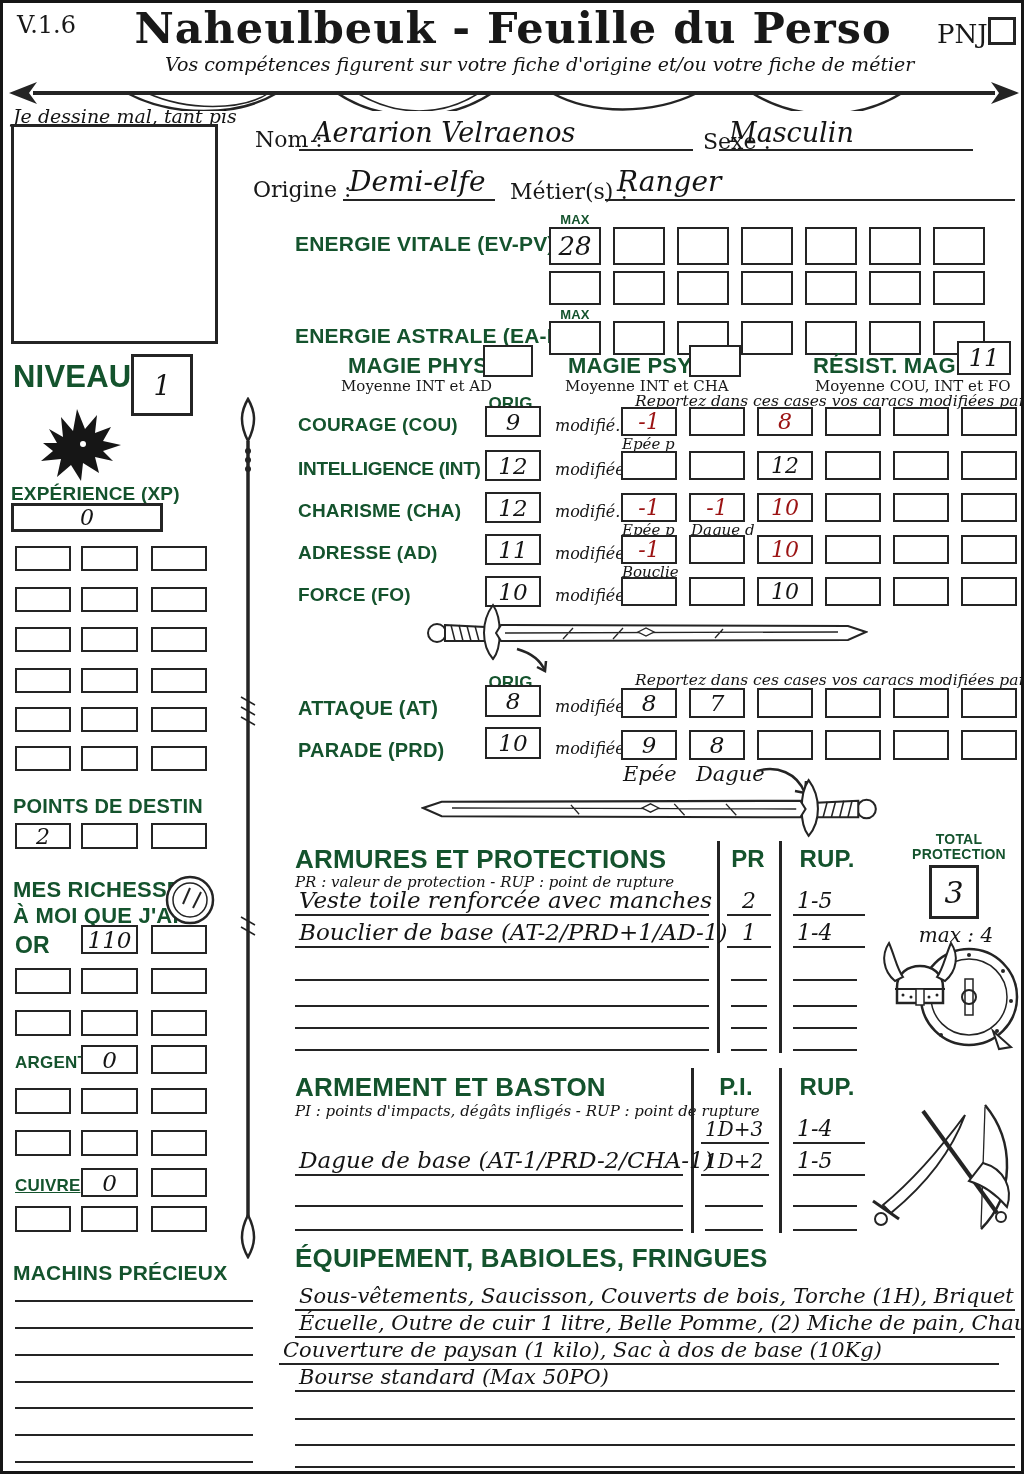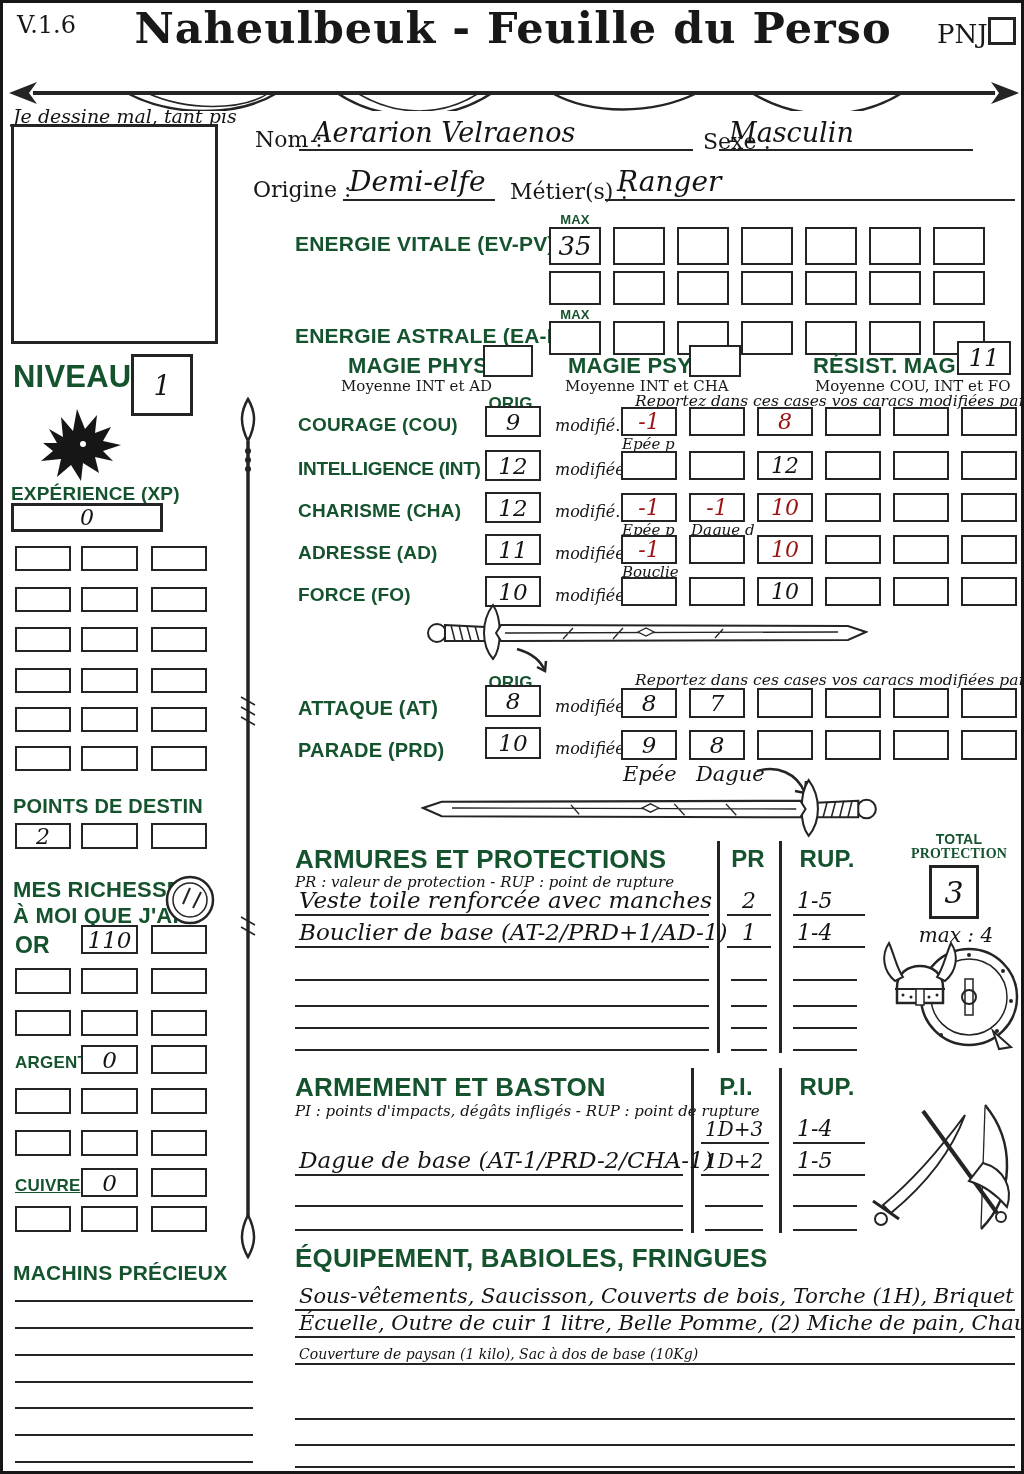--- a/index.html
+++ b/index.html
@@ -20,20 +20,21 @@
 </style>
 </head>
 <body>
 
 <div id="sheet">
 
   <div class="abs ser" style="left:14px;top:8px;font-size:24px;">V.1.6</div>
   <div class="abs ser" style="left:110px;top:0px;width:800px;text-align:center;font-size:43px;font-weight:700;letter-spacing:1px;">Naheulbeuk - Feuille du Perso</div>
   <div class="abs ser" style="left:934px;top:16px;font-size:26px;">PNJ</div>
   <div class="box b3" style="left:985px;top:14px;width:28px;height:28px;"></div>
+  <div class="abs hand" style="left:162px;top:50px;width:700px;text-align:center;font-size:19px;">Vos compétences figurent sur votre fiche d'origine et/ou votre fiche de métier</div>
 
   <div class="abs" style="left:4px;top:74px;">
     <svg width="1014" height="34" viewBox="0 0 1014 34">
       <line x1="26" y1="16" x2="988" y2="16" stroke="#242424" stroke-width="4"></line>
       <polygon points="2,16 30,5 22,16 30,27" fill="#242424"></polygon>
       <polygon points="1012,16 984,5 992,16 984,27" fill="#242424"></polygon>
       <path class="stroke" stroke-width="2.5" d="M120,16 C165,40 230,40 270,16"></path>
       <path class="stroke" stroke-width="2.5" d="M330,16 C375,46 440,46 485,16"></path>
       <path class="stroke" stroke-width="2.5" d="M545,16 C585,38 645,38 690,16"></path>
       <path class="stroke" stroke-width="2.5" d="M745,16 C790,44 850,44 895,16"></path>
@@ -54,21 +55,21 @@
       <span>Demi-elfe</span>
     </div>
   <div class="abs ser" style="left:507px;top:176px;font-size:22px;">Métier(s) :</div>
   <div class="fline hand" style="left:602px;top:162px;width:410px;height:36px;font-size:28px;padding-left:12px;">
       <span>Ranger</span>
     </div>
 
   <div class="abs disp" style="left:292px;top:229px;font-size:21px;">ENERGIE VITALE (EV-PV)</div>
   <div class="abs disp" style="left:546px;top:209px;width:52px;text-align:center;font-size:13px;">MAX</div>
   <div class="box hand" style="left:546px;top:224px;width:52px;height:38px;font-size:26px;">
-      <span class="red" style="color:#141414;">35</span>
+      <span class="red" style="color:#141414;">28</span>
     </div>
   <div class="box" style="left:610px;top:224px;width:52px;height:38px;"></div>
   <div class="box" style="left:674px;top:224px;width:52px;height:38px;"></div>
   <div class="box" style="left:738px;top:224px;width:52px;height:38px;"></div>
   <div class="box" style="left:802px;top:224px;width:52px;height:38px;"></div>
   <div class="box" style="left:866px;top:224px;width:52px;height:38px;"></div>
   <div class="box" style="left:930px;top:224px;width:52px;height:38px;"></div>
 
   <div class="box" style="left:546px;top:268px;width:52px;height:34px;"></div>
   <div class="box" style="left:610px;top:268px;width:52px;height:34px;"></div>
@@ -293,21 +294,21 @@
   <div class="ln" style="left:728px;top:976px;width:36px;height:26px;"></div>
   <div class="ln" style="left:790px;top:976px;width:64px;height:26px;"></div>
   <div class="ln" style="left:292px;top:1000px;width:414px;height:24px;"></div>
   <div class="ln" style="left:728px;top:1000px;width:36px;height:24px;"></div>
   <div class="ln" style="left:790px;top:1000px;width:64px;height:24px;"></div>
   <div class="ln" style="left:292px;top:1022px;width:414px;height:24px;"></div>
   <div class="ln" style="left:728px;top:1022px;width:36px;height:24px;"></div>
   <div class="ln" style="left:790px;top:1022px;width:64px;height:24px;"></div>
 
   <div class="abs disp" style="left:898px;top:828px;width:116px;text-align:center;font-size:14px;">TOTAL</div>
-  <div class="abs disp" style="left:898px;top:843px;width:116px;text-align:center;font-size:14px;font-family:Liberation Serif, serif;">PROTECTION</div>
+  <div class="abs disp" style="left:898px;top:843px;width:116px;text-align:center;font-size:14px;">PROTECTION</div>
   <div class="box b3 hand" style="left:926px;top:862px;width:50px;height:54px;font-size:30px;">
       <span>3</span>
     </div>
   <div class="abs hand" style="left:898px;top:920px;width:110px;text-align:center;font-size:20px;">max : 4</div>
 
   <div class="abs" style="left:878px;top:928px;">
     <svg width="138" height="122" viewBox="0 0 138 122">
       <circle cx="88" cy="66" r="48" fill="#fff" stroke="#242424" stroke-width="2.5"></circle>
       <circle cx="88" cy="66" r="38" class="stroke" stroke-width="1.5"></circle>
       <circle cx="88" cy="66" r="7" class="stroke" stroke-width="2"></circle>
@@ -374,22 +375,25 @@
     </svg>
   </div>
 
   <div class="abs disp" style="left:292px;top:1240px;font-size:26px;">ÉQUIPEMENT, BABIOLES, FRINGUES</div>
   <div class="fline hand" style="left:292px;top:1278px;width:720px;height:30px;font-size:21px;">
       <span>Sous-vêtements, Saucisson, Couverts de bois, Torche (1H), Briquet amadou</span>
     </div>
   <div class="fline hand" style="left:292px;top:1305px;width:720px;height:30px;font-size:21px;">
       <span>Écuelle, Outre de cuir 1 litre, Belle Pomme, (2) Miche de pain, Chaussettes</span>
     </div>
-  <div class="fline hand" style="left:292px;top:1332px;width:720px;height:30px;font-size:14px;">
+  <div class="fline hand" style="left:276px;top:1332px;width:720px;height:30px;font-size:21px;">
       <span>Couverture de paysan (1 kilo), Sac à dos de base (10Kg)</span>
+    </div>
+  <div class="fline hand" style="left:292px;top:1359px;width:720px;height:30px;font-size:21px;">
+      <span>Bourse standard (Max 50PO)</span>
     </div>
   <div class="ln" style="left:292px;top:1389px;width:720px;height:26px;"></div>
   <div class="ln" style="left:292px;top:1415px;width:720px;height:26px;"></div>
   <div class="ln" style="left:292px;top:1439px;width:720px;height:24px;"></div>
 
   <div class="abs hand" style="left:10px;top:102px;font-size:19px;">Je dessine mal, tant pis</div>
   <div class="box b3" style="left:8px;top:121px;width:207px;height:220px;"></div>
 
   <div class="abs disp" style="left:10px;top:356px;font-size:31px;">NIVEAU</div>
   <div class="box b3 hand" style="left:128px;top:351px;width:62px;height:62px;font-size:27px;">

